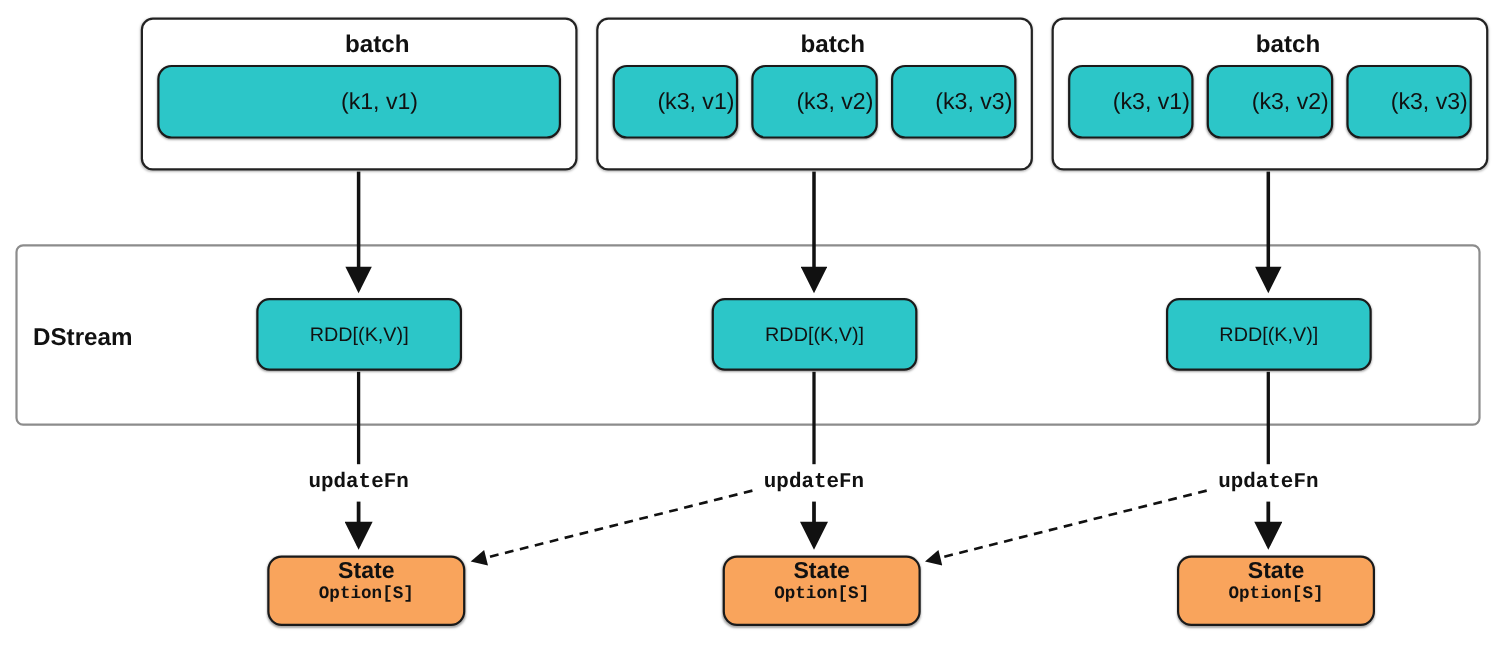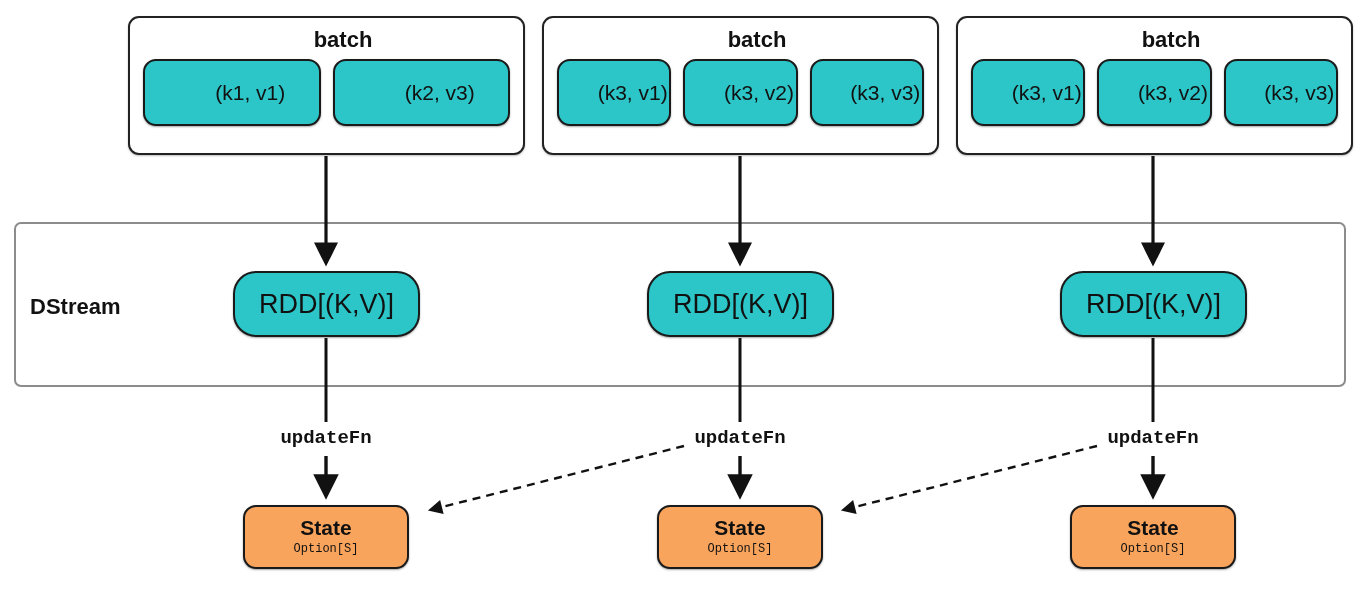--- a/index.html
+++ b/index.html
@@ -32,59 +32,58 @@
     padding-left:37px;
   }
   
   .dstream-box{
     position:absolute;left:14px;top:222px;width:1332px;height:165px;box-sizing:border-box;
     border:2px solid var(--dstream-border);border-radius:7px;background:transparent;
   }
   .dstream-label{position:absolute;left:30px;top:294px;font-weight:bold;font-size:22px;}
   .rdd-box{
     position:absolute;top:271px;width:187px;height:66px;box-sizing:border-box;
-    background:var(--rdd-fill);border:2.5px solid var(--node-border);border-radius:23px;
-    display:flex;align-items:center;justify-content:center;font-size:27px;
+    background:var(--rdd-fill);border:2.5px solid var(--node-border);border-radius:12px;
+    display:flex;align-items:center;justify-content:center;font-size:18px;
     box-shadow:0 1px 2px rgba(0,0,0,0.35);
   }
   .rdd-box.c1{left:233px}.rdd-box.c2{left:647px}.rdd-box.c3{left:1060px}
   
   .updatefn{
     position:absolute;top:427px;transform:translateX(-50%);
     font-family:"Liberation Mono",monospace;font-weight:bold;font-size:19px;letter-spacing:0;
   }
   .updatefn.c1{left:326px}.updatefn.c2{left:740px}.updatefn.c3{left:1153px}
   
   .state-box{
-    position:absolute;top:505px;width:166px;height:64px;box-sizing:border-box;
+    position:absolute;top:505px;width:180px;height:64px;box-sizing:border-box;
     background:var(--state-fill);border:2.5px solid var(--node-border);border-radius:13px;
-    display:flex;flex-direction:column;align-items:center;justify-content:center;
+    display:flex;flex-direction:column;align-items:center;justify-content:flex-start;
     box-shadow:0 1px 2px rgba(0,0,0,0.35);
   }
   .state-box.c1{left:243px}.state-box.c2{left:657px}.state-box.c3{left:1070px}
   .state-title{font-weight:bold;font-size:21px;line-height:24px;}
-  .state-subtitle{font-family:"Liberation Mono",monospace;font-weight:normal;font-size:12px;line-height:18px;}
+  .state-subtitle{font-family:"Liberation Mono",monospace;font-weight:bold;font-size:16px;line-height:18px;}
   
   .arrows{position:absolute;left:0;top:0;width:1369px;height:590px;pointer-events:none;}
   
   .watermark{
     position:absolute;right:10px;top:562px;font-size:16.5px;color:var(--watermark);
     letter-spacing:0.2px;
   }
 </style>
 </head>
 <body>
 
 <div class="stage">
 
   <div class="batch-box c1">
     <div class="batch-title">batch</div>
     <div class="tuple-row">
       <div class="tuple">(k1, v1)</div>
-      <div class="tuple">(k2, v3)</div>
     </div>
   </div>
 
   <div class="batch-box c2">
     <div class="batch-title">batch</div>
     <div class="tuple-row">
       <div class="tuple">(k3, v1)</div>
       <div class="tuple">(k3, v2)</div>
       <div class="tuple">(k3, v3)</div>
     </div>

